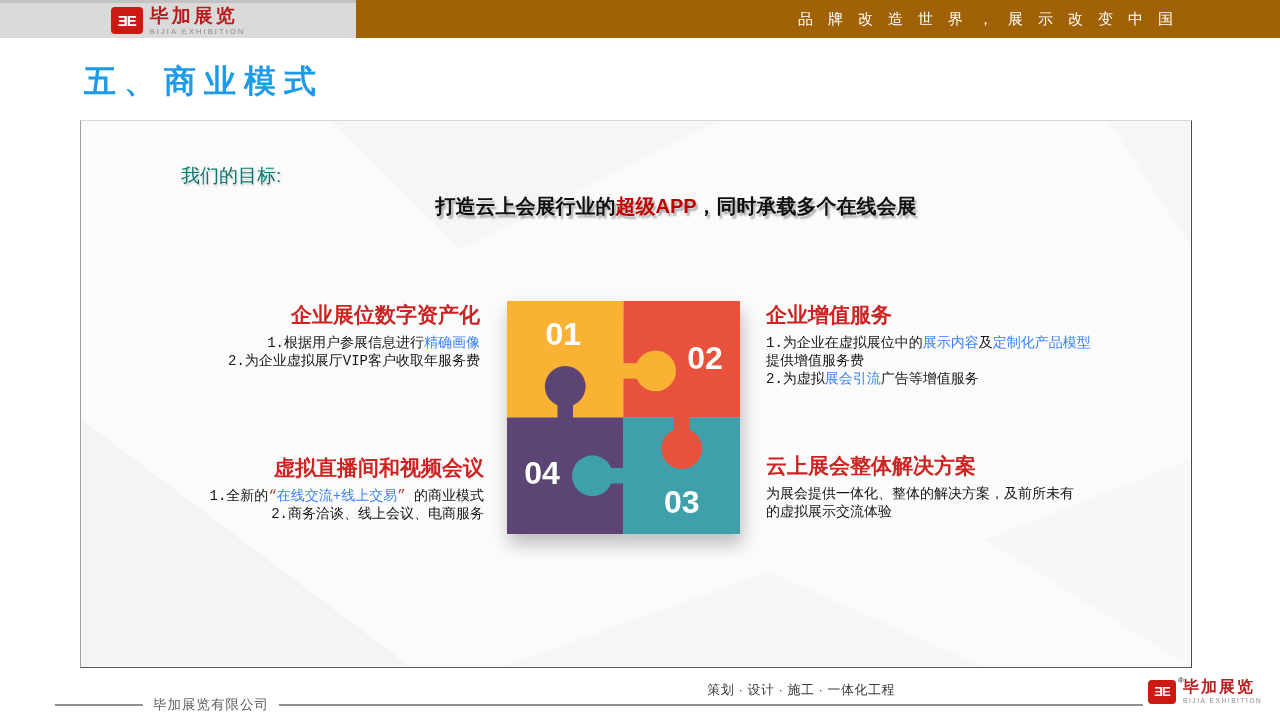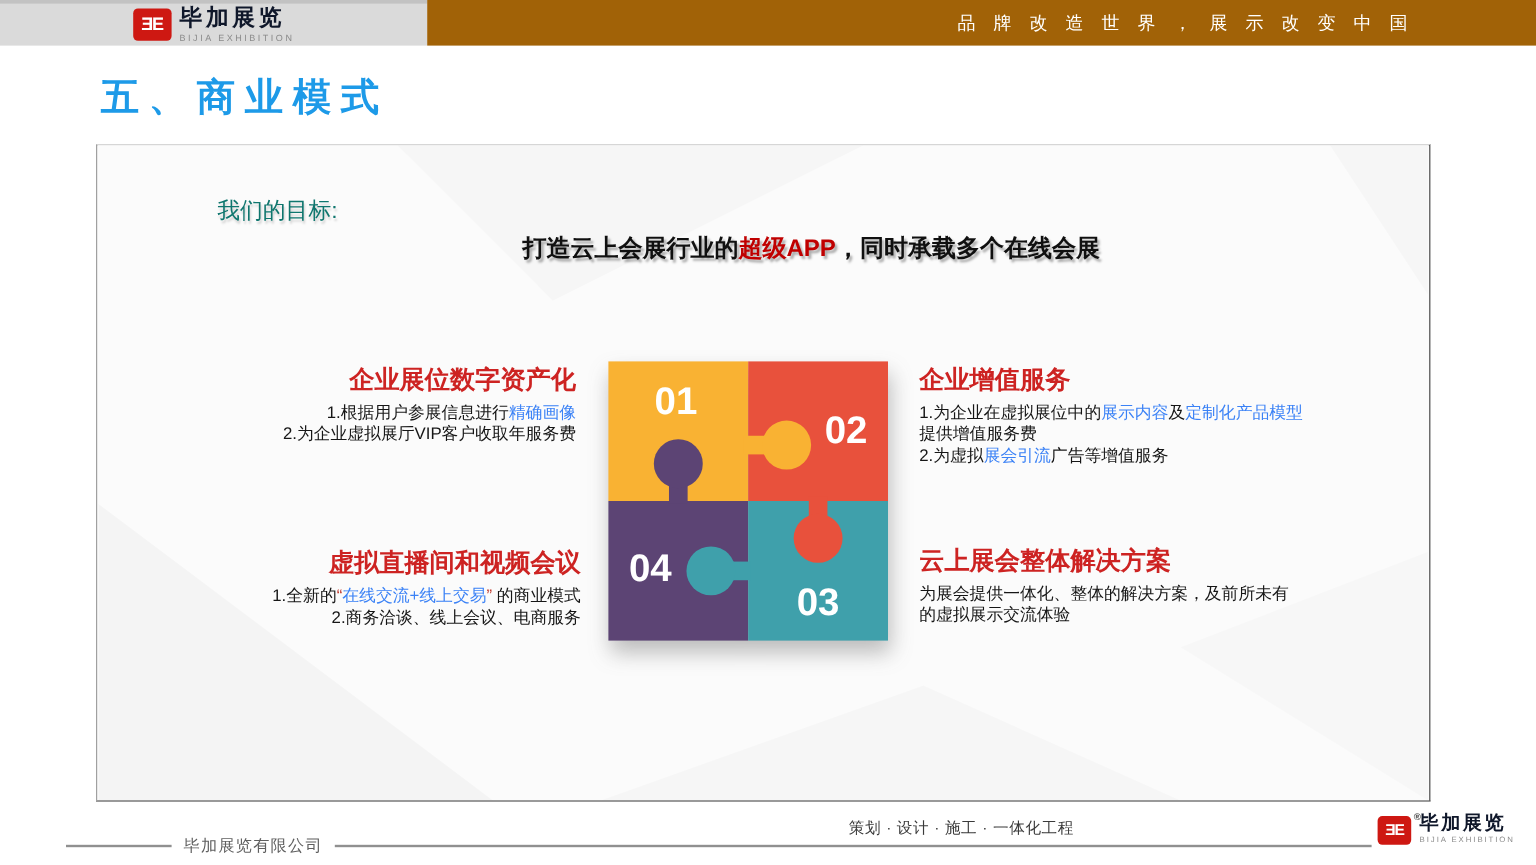--- a/index.html
+++ b/index.html
@@ -23,21 +23,21 @@
   }
   .slogan { color:#ffffff; font-size:15px; letter-spacing:15px; white-space:nowrap; }
 
   .logo { display:flex; align-items:center; gap:7px; }
   .logo-mark {
     width:32px; height:27px; background:#ce1812; border-radius:4px; color:#fff;
     display:flex; align-items:center; justify-content:center;
     font-weight:bold; font-size:15px; letter-spacing:-1px; flex:0 0 auto;
   }
   .logo-txt { display:flex; flex-direction:column; }
-  .logo-cn { font-size:19px; font-weight:bold; color:#0f172a; letter-spacing:3px; line-height:1; white-space:nowrap; }
+  .logo-cn { font-size:19px; font-weight:bold; color:#b91c1c; letter-spacing:3px; line-height:1; white-space:nowrap; }
   .logo-en { font-size:7.5px; color:#8a8a8a; letter-spacing:2.1px; line-height:1; margin-top:3px; white-space:nowrap; }
 
   
   .page-title {
     position:absolute; left:84px; top:60px; font-size:32px; font-weight:bold;
     color:#1d9ae8; letter-spacing:8px; white-space:nowrap;
   }
 
   
   .card {
@@ -50,21 +50,21 @@
     position:absolute; left:100px; top:42px; font-size:19px; color:#0f766e;
     text-shadow:1px 2px 2px rgba(0,0,0,0.18); white-space:nowrap;
   }
   .headline {
     position:absolute; left:75px; top:72px; width:1040px; text-align:center;
     font-size:20px; font-weight:bold; color:#101010; white-space:nowrap;
     text-shadow:2px 3px 2px rgba(0,0,0,0.32);
   }
   .headline .hl { color:#c00000; }
 
-  .quad { position:absolute; }
+  .quad { position:absolute;font-family:Liberation Mono, monospace; }
   .quad.qa { top:183px; right:711px; text-align:right; }
   .quad.qb { top:183px; left:685px; text-align:left; }
   .quad.qc { top:336px; right:707px; text-align:right; }
   .quad.qd { top:334px; left:685px; text-align:left; }
   .q-title { font-size:21px; font-weight:bold; color:#cd2322; line-height:25px; margin-bottom:5px; white-space:nowrap; }
   .q-line { font-size:14px; color:#161616; line-height:18px; white-space:nowrap; }
   .link { color:#3b82f6; }
   .redq { color:#c03a2e; }
 
   .puzzle {

